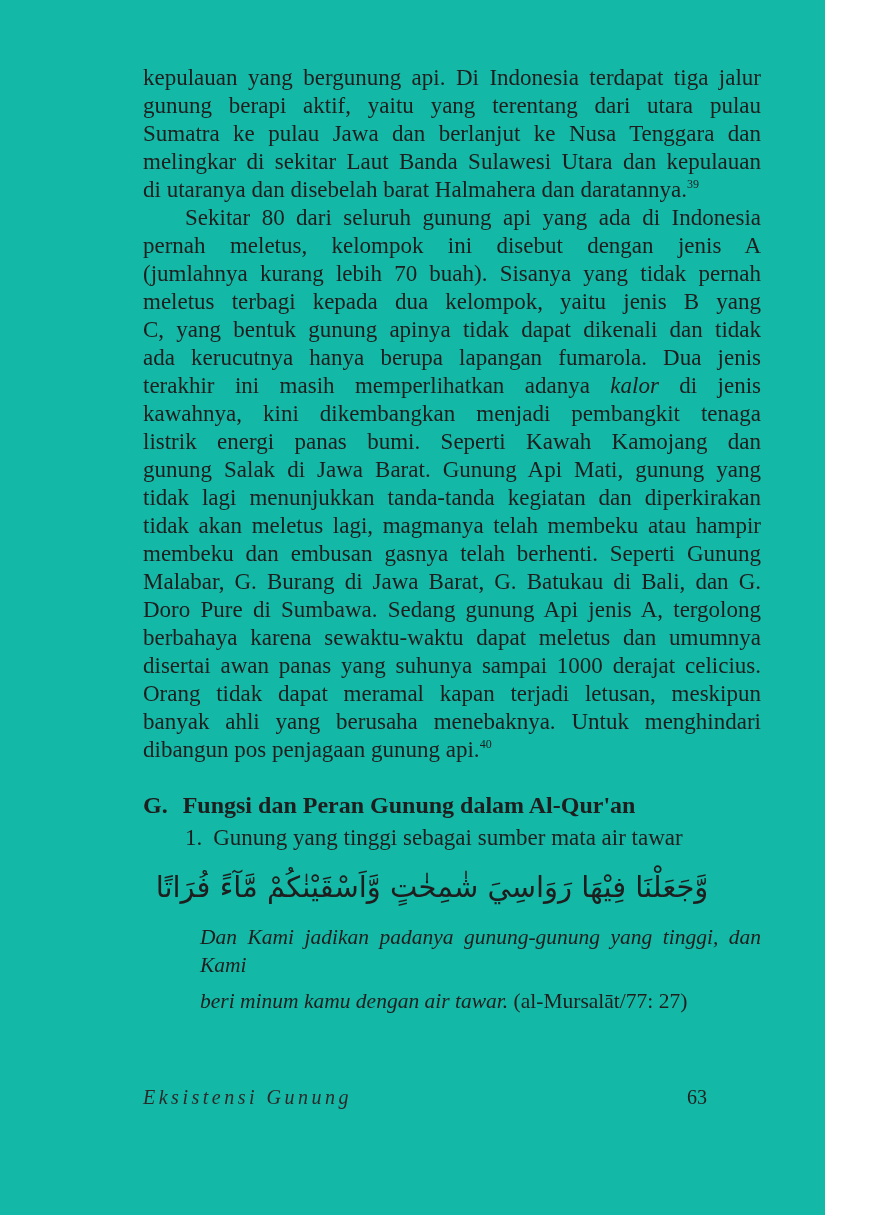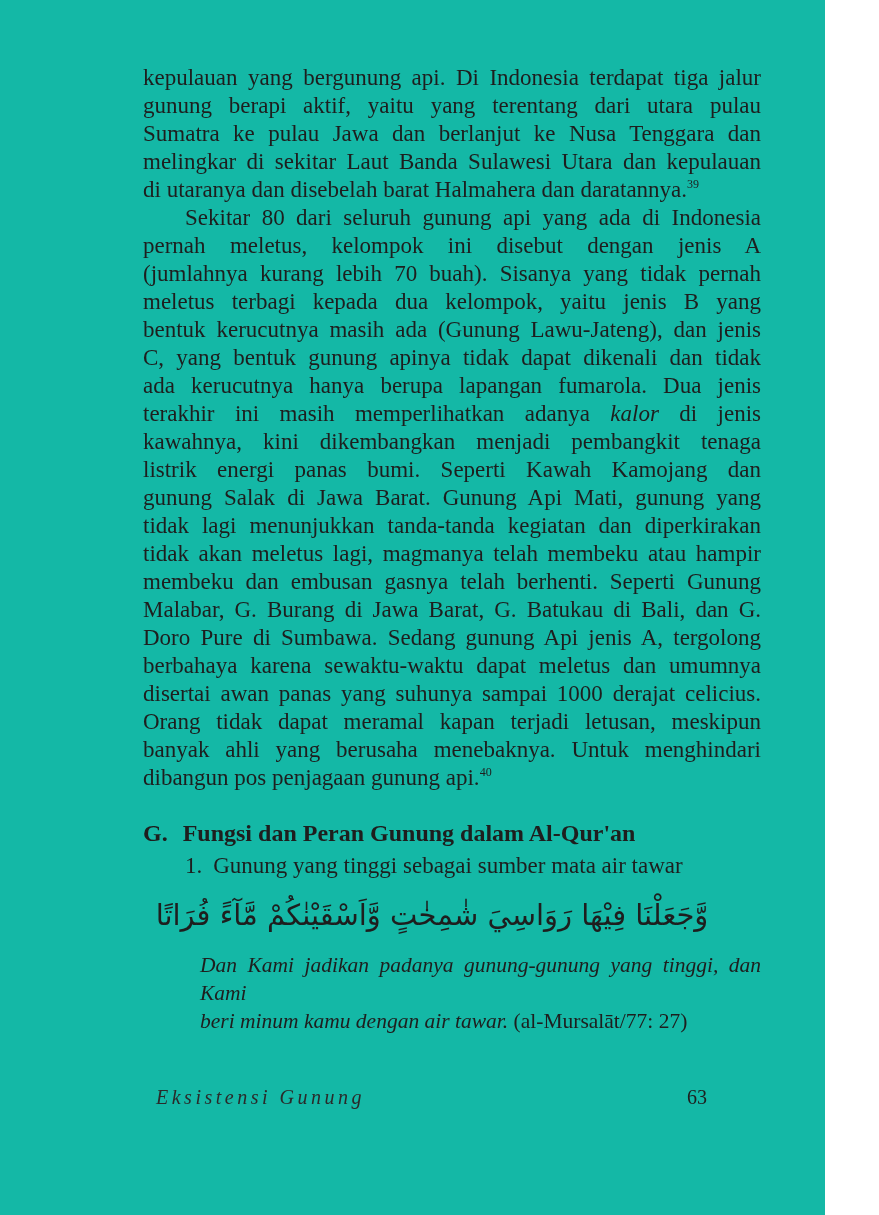--- a/index.html
+++ b/index.html
@@ -60,25 +60,26 @@
     line-height: 54px;
     padding-right: 40px;
   }
   .translation {
     margin-top: 9px;
     padding-left: 57px;
   }
   .translation .line {
     font-size: 21.5px;
     line-height: 28px;
+    margin-top: 8px;
   }
   .translation .line .it { font-style: italic; }
   .footer {
     position: absolute;
-    left: 156px;
+    left: 143px;
     right: 118px;
     top: 1078px;
     display: flex;
     justify-content: space-between;
     align-items: baseline;
     text-align: right;
   }
   .running-title {
     font-style: italic;
     font-size: 20px;
@@ -104,21 +105,20 @@
           <div class="line justify"><span>gunung berapi aktif, yaitu yang terentang dari utara pulau</span></div>
           <div class="line justify"><span>Sumatra ke pulau Jawa dan berlanjut ke Nusa Tenggara dan</span></div>
           <div class="line justify"><span>melingkar di sekitar Laut Banda Sulawesi Utara dan kepulauan</span></div>
           <div class="line"><span>di utaranya dan disebelah barat Halmahera dan daratannya.</span><span class="sup">39</span></div>
         </div>
       <div>
           <div class="line justify"><span class="indent-space"></span><span>Sekitar 80 dari seluruh gunung api yang ada di Indonesia</span></div>
           <div class="line justify"><span>pernah meletus, kelompok ini disebut dengan jenis A</span></div>
           <div class="line justify"><span>(jumlahnya kurang lebih 70 buah). Sisanya yang tidak pernah</span></div>
           <div class="line justify"><span>meletus terbagi kepada dua kelompok, yaitu jenis B yang</span></div>
-          <div class="line justify"><span>bentuk kerucutnya masih ada (Gunung Lawu-Jateng), dan jenis</span></div>
           <div class="line justify"><span>C, yang bentuk gunung apinya tidak dapat dikenali dan tidak</span></div>
           <div class="line justify"><span>ada kerucutnya hanya berupa lapangan fumarola. Dua jenis</span></div>
           <div class="line justify"><span>terakhir ini masih memperlihatkan adanya </span><span class="it">kalor</span><span> di jenis</span></div>
           <div class="line justify"><span>kawahnya, kini dikembangkan menjadi pembangkit tenaga</span></div>
           <div class="line justify"><span>listrik energi panas bumi. Seperti Kawah Kamojang dan</span></div>
           <div class="line justify"><span>gunung Salak di Jawa Barat. Gunung Api Mati, gunung yang</span></div>
           <div class="line justify"><span>tidak lagi menunjukkan tanda-tanda kegiatan dan diperkirakan</span></div>
           <div class="line justify"><span>tidak akan meletus lagi, magmanya telah membeku atau hampir</span></div>
           <div class="line justify"><span>membeku dan embusan gasnya telah berhenti. Seperti Gunung</span></div>
           <div class="line justify"><span>Malabar, G. Burang di Jawa Barat, G. Batukau di Bali, dan G.</span></div>

